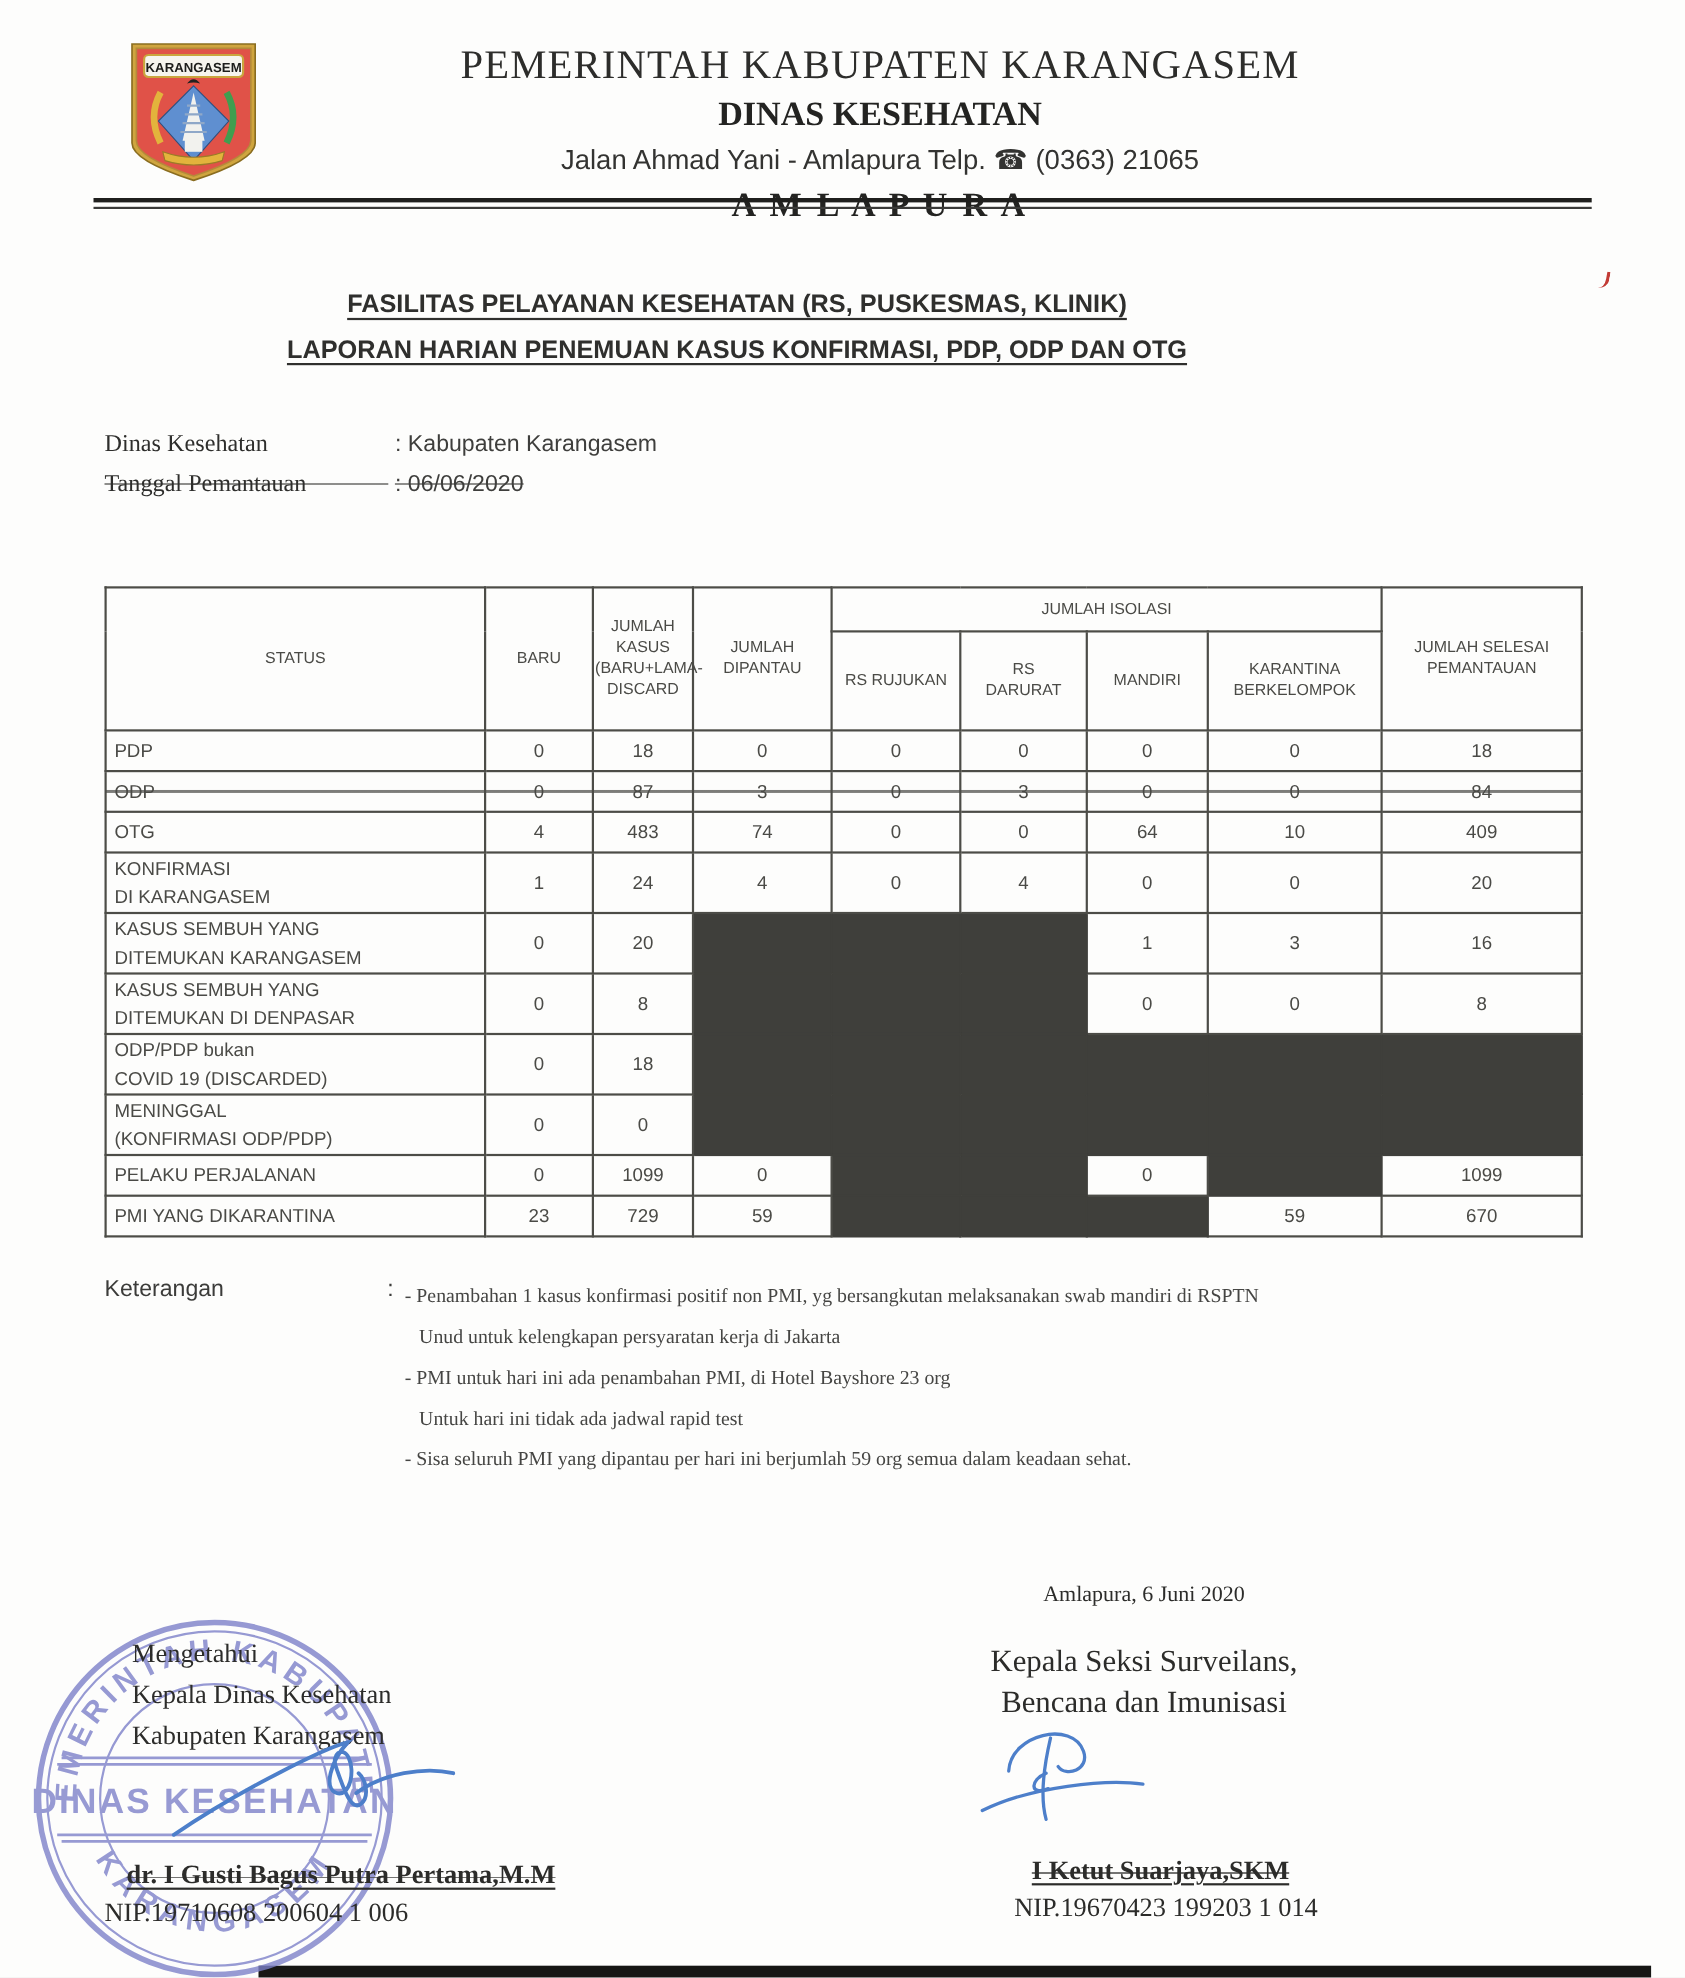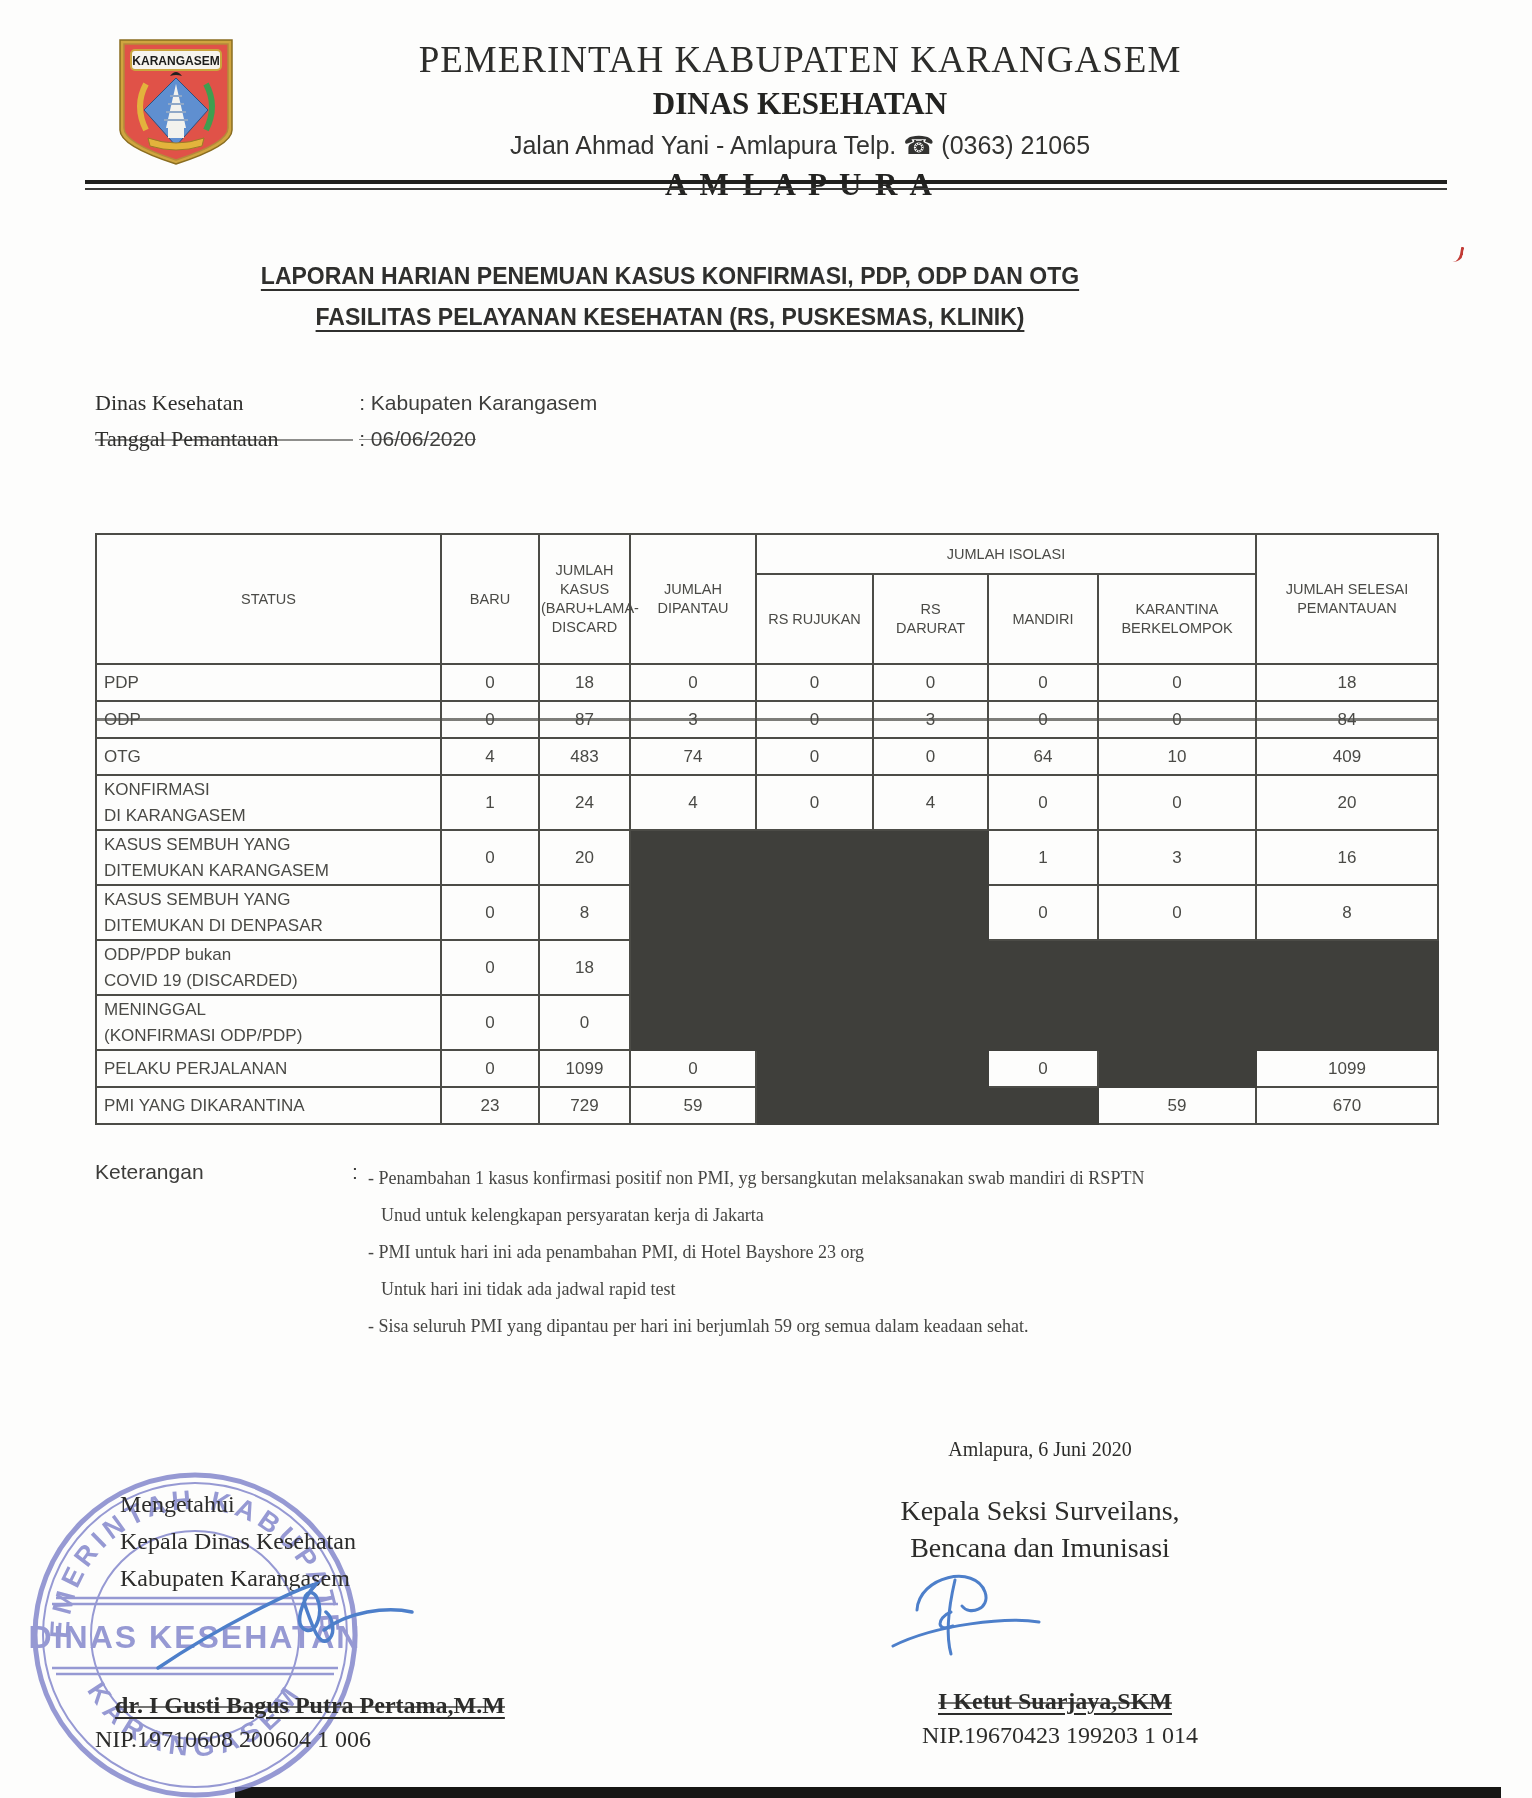--- a/index.html
+++ b/index.html
@@ -87,22 +87,22 @@
     <div class="lh-gov">PEMERINTAH KABUPATEN KARANGASEM</div>
     <div class="lh-agency">DINAS KESEHATAN</div>
     <div class="lh-addr">Jalan Ahmad Yani - Amlapura Telp. ☎ (0363) 21065</div>
     <div class="lh-city">A M L A P U R A</div>
   </div>
   <div class="rule-heavy"></div>
   <div class="rule-light"></div>
   <div class="red-mark"></div>
 
   <div class="title-block">
+    <div>FASILITAS PELAYANAN KESEHATAN (RS, PUSKESMAS, KLINIK)</div>
     <div>LAPORAN HARIAN PENEMUAN KASUS KONFIRMASI, PDP, ODP DAN OTG</div>
-    <div>FASILITAS PELAYANAN KESEHATAN (RS, PUSKESMAS, KLINIK)</div>
   </div>
 
   <div class="meta">
     <div class="meta-row">
       <span class="meta-label">Dinas Kesehatan</span>
       <span class="meta-value">: Kabupaten Karangasem</span>
     </div>
     <div class="meta-row">
       <span class="meta-label fold-strike">Tanggal Pemantauan</span>
       <span class="meta-value fold-strike">: 06/06/2020</span>

